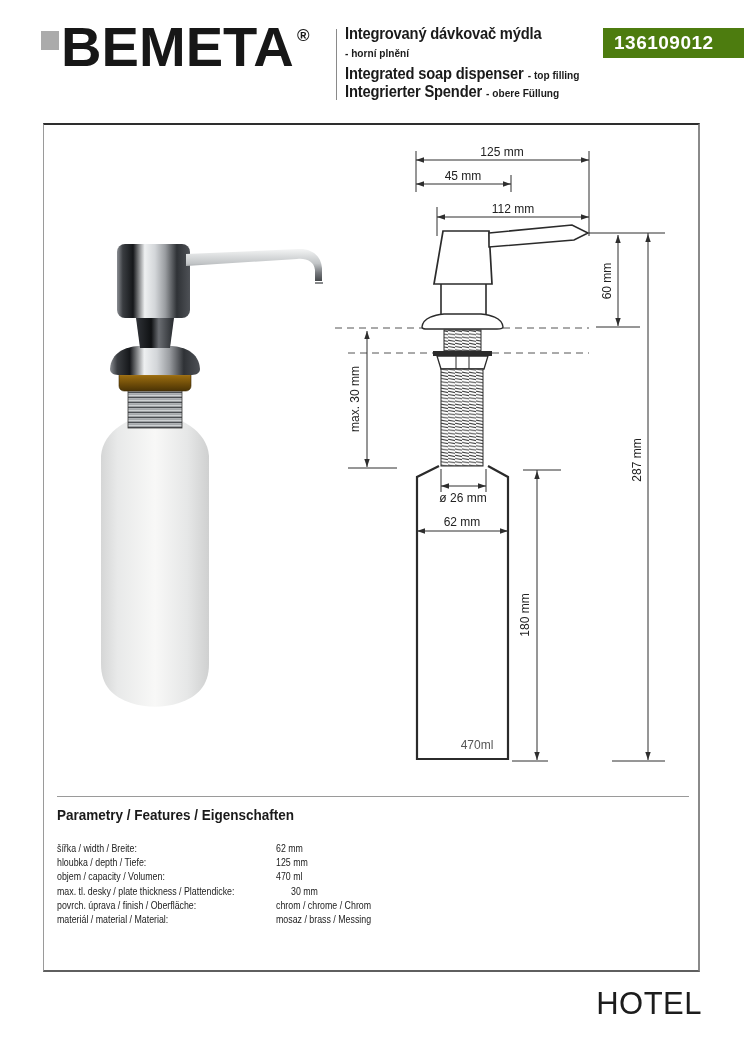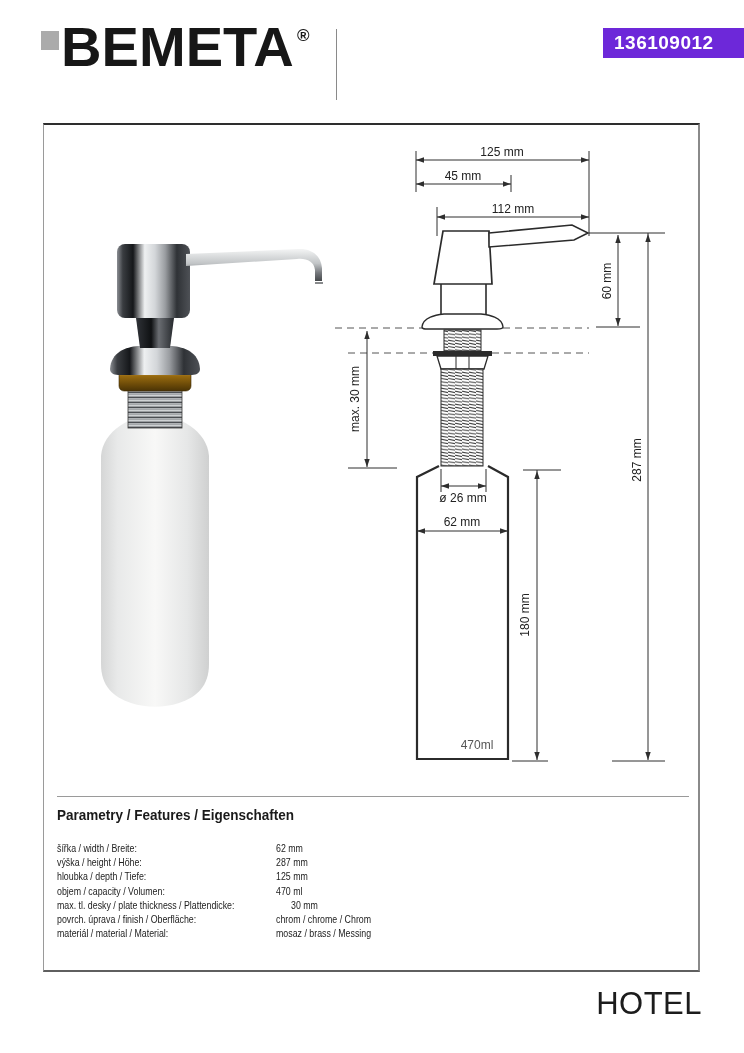--- a/index.html
+++ b/index.html
@@ -16,21 +16,21 @@
   }
   .logo-reg { position:absolute; left:297px; top:26px; font-size:17px; font-weight:700; color:#171717; }
   .header-divider { position:absolute; left:336px; top:29px; width:1px; height:71px; background:#8a8a8a; }
   .titles { position:absolute; left:345px; top:25px; width:256px; white-space:nowrap; }
   .t-row { transform:scaleX(0.92); transform-origin:left center; }
   .t-big { font-size:16px; font-weight:700; letter-spacing:-0.2px; }
   .t-small { font-size:11px; font-weight:700; }
   .t-sub { margin-top:0px; margin-bottom:3px; }
   .t-mt { margin-top:4px; }
   .code-box {
-    position:absolute; left:603px; top:28px; width:141px; height:30px; background:#6d28d9;
+    position:absolute; left:603px; top:28px; width:141px; height:30px; background:#4d7c0f;
     color:#fff; font-size:19px; font-weight:700; line-height:30px; padding-left:11px; letter-spacing:0.5px;
   }
   
   .frame {
     position:absolute; left:43px; top:123px; width:657px; height:849px; background:#fff;
     border-top:2px solid #2e2e2e; border-left:1px solid #9a9a9a;
     border-right:2px solid #8a8a8a; border-bottom:2px solid #5f5f5f;
   }
   .artwork { position:absolute; left:0; top:0; width:744px; height:1053px; pointer-events:none; }
   .sep-line { position:absolute; left:57px; top:796px; width:632px; height:1px; background:#9a9a9a; }
@@ -53,20 +53,26 @@
 </head>
 <body>
 
 <div class="page">
 
   <div class="logo-square"></div>
   <div class="logo-text">BEMETA</div>
   <div class="logo-reg">®</div>
   <div class="header-divider"></div>
 
+  <div class="titles">
+    <div class="t-row"><span class="t-big">Integrovaný dávkovač mýdla</span></div>
+    <div class="t-row t-sub"><span class="t-small">- horní plnění</span></div>
+    <div class="t-row t-mt"><span class="t-big">Integrated soap dispenser</span> <span class="t-small">- top filling</span></div>
+    <div class="t-row"><span class="t-big">Integrierter Spender</span> <span class="t-small">- obere Füllung</span></div>
+  </div>
 
   <div class="code-box">136109012</div>
 
   <div class="frame"></div>
 
   <svg class="artwork" viewBox="0 0 744 1053">
     <defs>
       <linearGradient id="chromeH" x1="0" y1="0" x2="1" y2="0">
         <stop offset="0" stop-color="#8b8e93"></stop>
           <stop offset="0.08" stop-color="#3a3d41"></stop>
@@ -208,24 +214,20 @@
 
   <div class="sep-line"></div>
 
   <div class="params-heading">Parametry / Features / Eigenschaften</div>
   <div class="params">
     <div class="prow">
       <span class="plabel">šířka / width / Breite:</span>
       <span class="pvalue">62 mm</span>
     </div>
     <div class="prow">
-      <span class="plabel">výška / height / Höhe:</span>
-      <span class="pvalue">287 mm</span>
-    </div>
-    <div class="prow">
       <span class="plabel">hloubka / depth / Tiefe:</span>
       <span class="pvalue">125 mm</span>
     </div>
     <div class="prow">
       <span class="plabel">objem / capacity / Volumen:</span>
       <span class="pvalue">470 ml</span>
     </div>
     <div class="prow">
       <span class="plabel">max. tl. desky / plate thickness / Plattendicke:</span>
       <span class="pvalue">30 mm</span>

